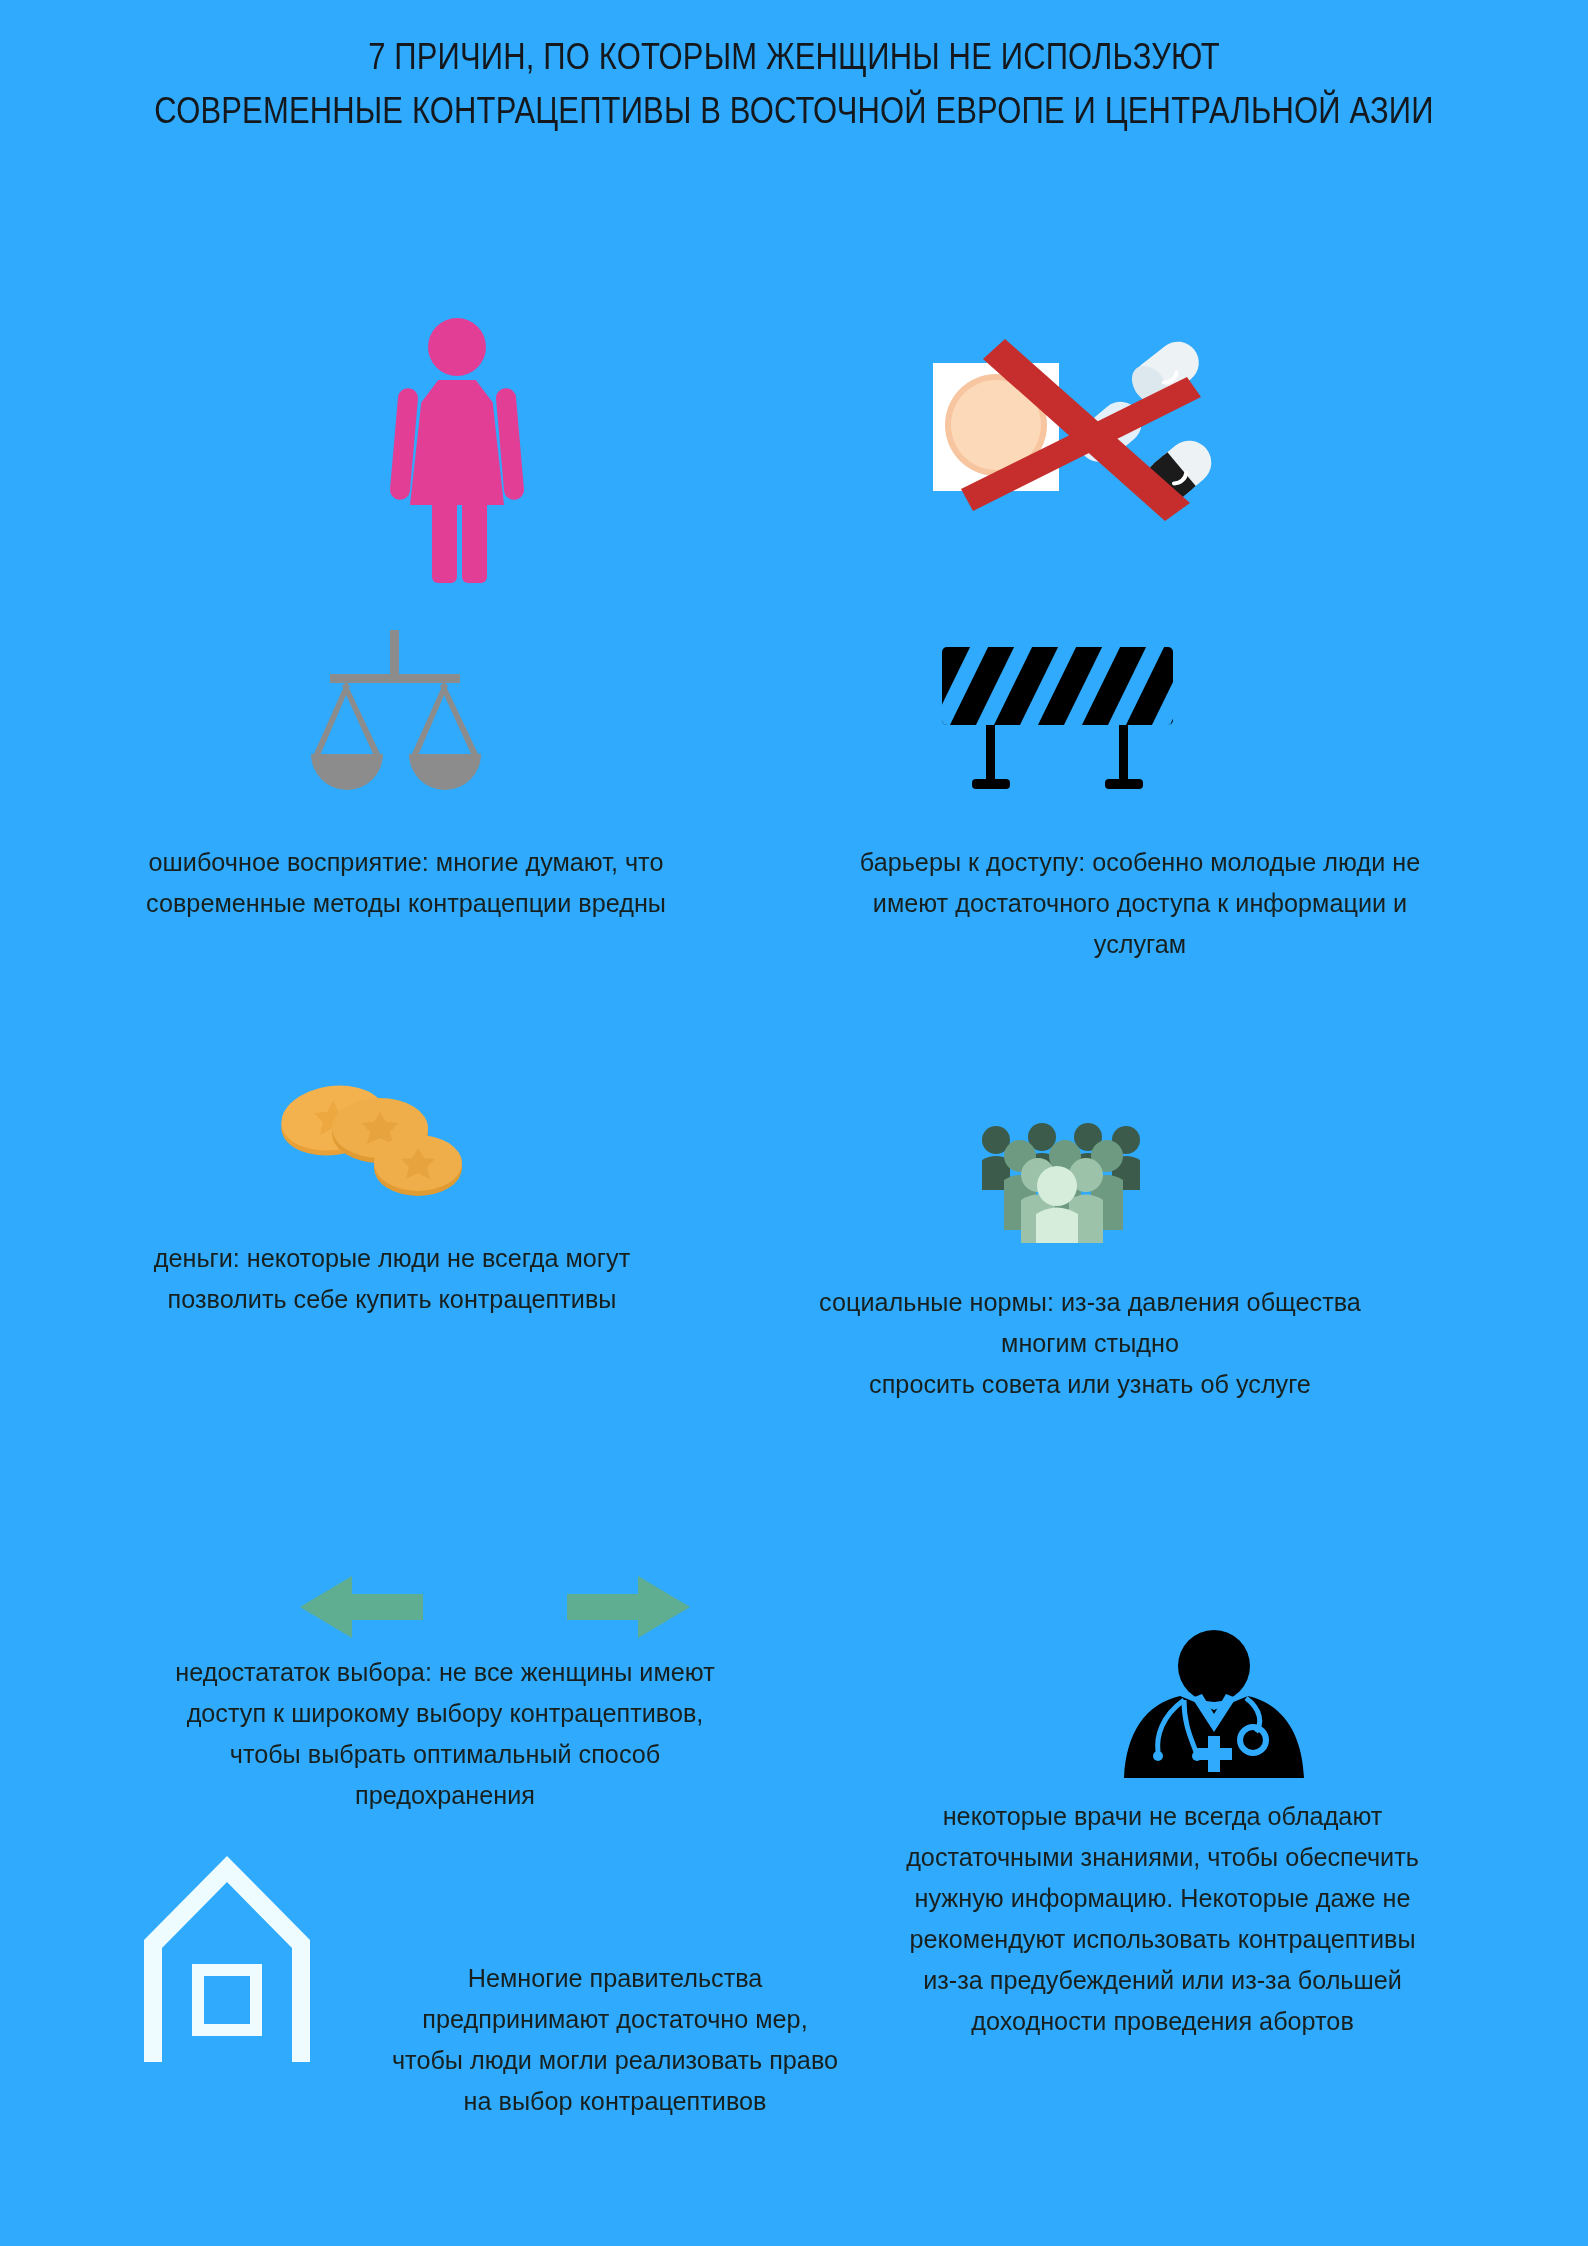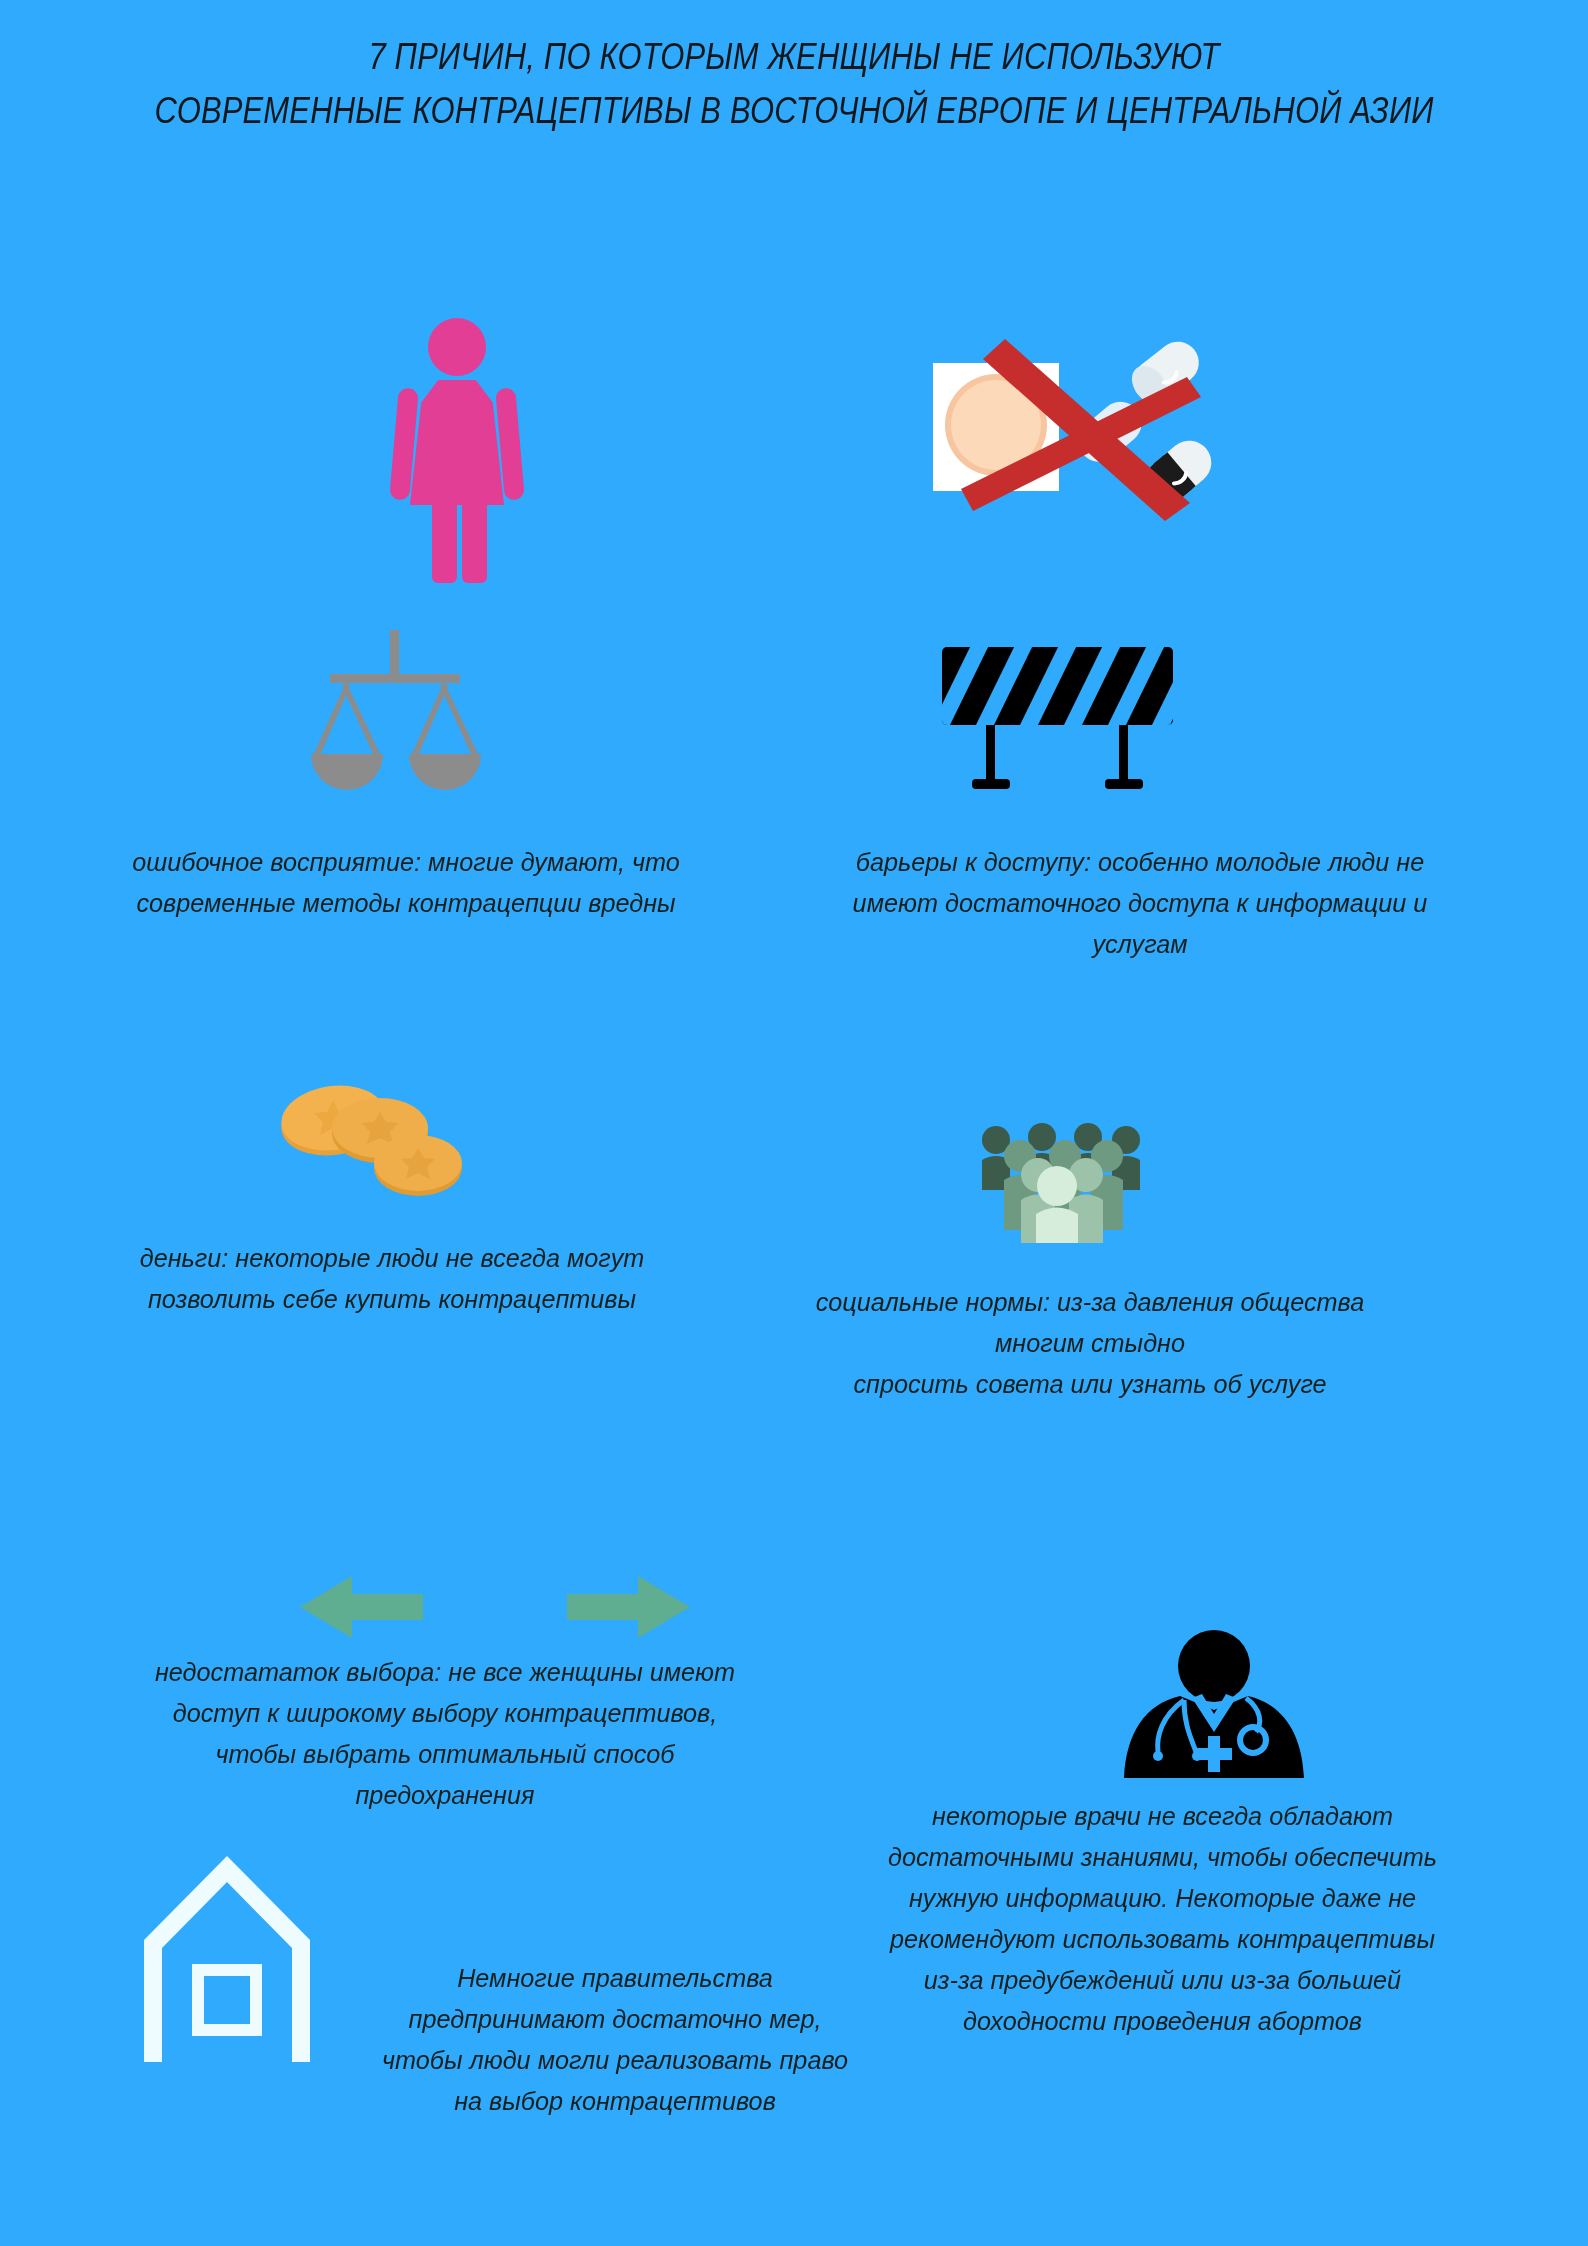--- a/index.html
+++ b/index.html
@@ -7,21 +7,20 @@
     padding: 0;
     background: #2FAAFC;
   }
   #page {
     position: relative;
     width: 1588px;
     height: 2246px;
     background: #2FAAFC;
     overflow: hidden;
     font-family: "Liberation Sans", sans-serif;
-    font-style: italic;
   }
 
   
   #title-block {
     position: absolute;
     left: 0;
     top: 30px;
     width: 1588px;
     text-align: center;
     color: #111418;

